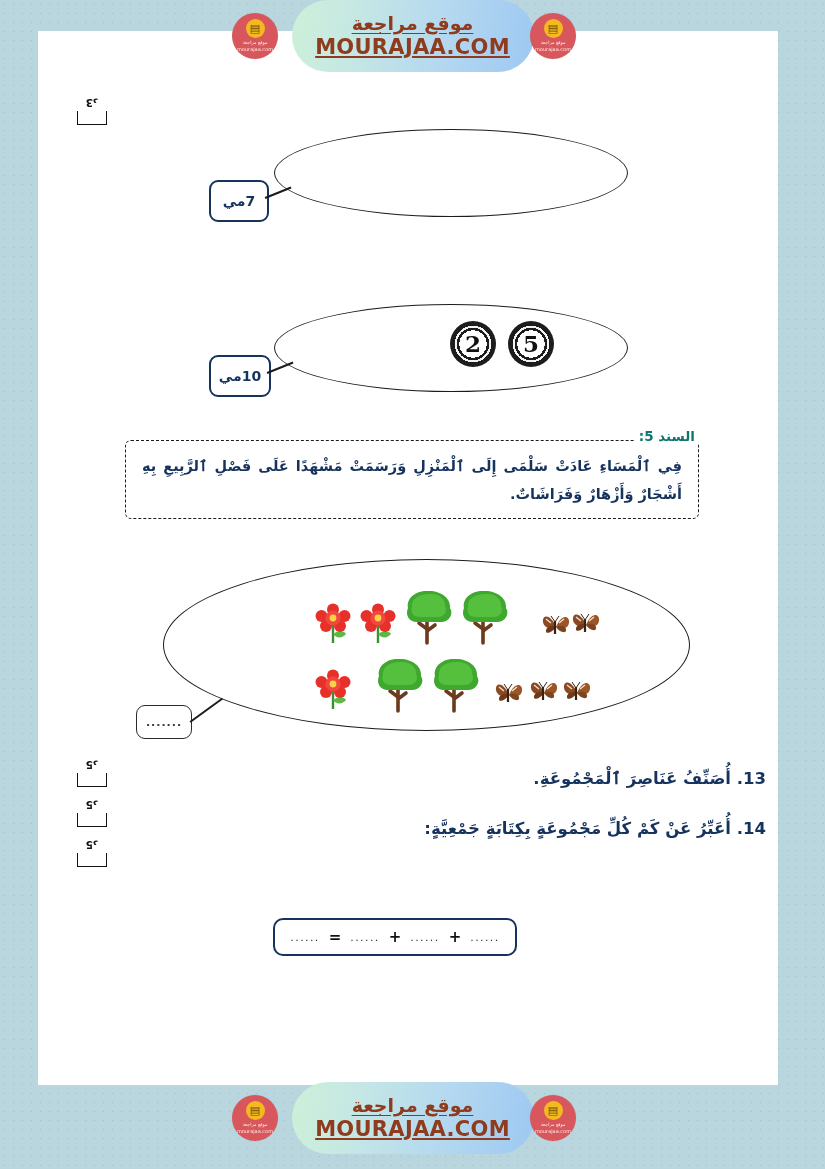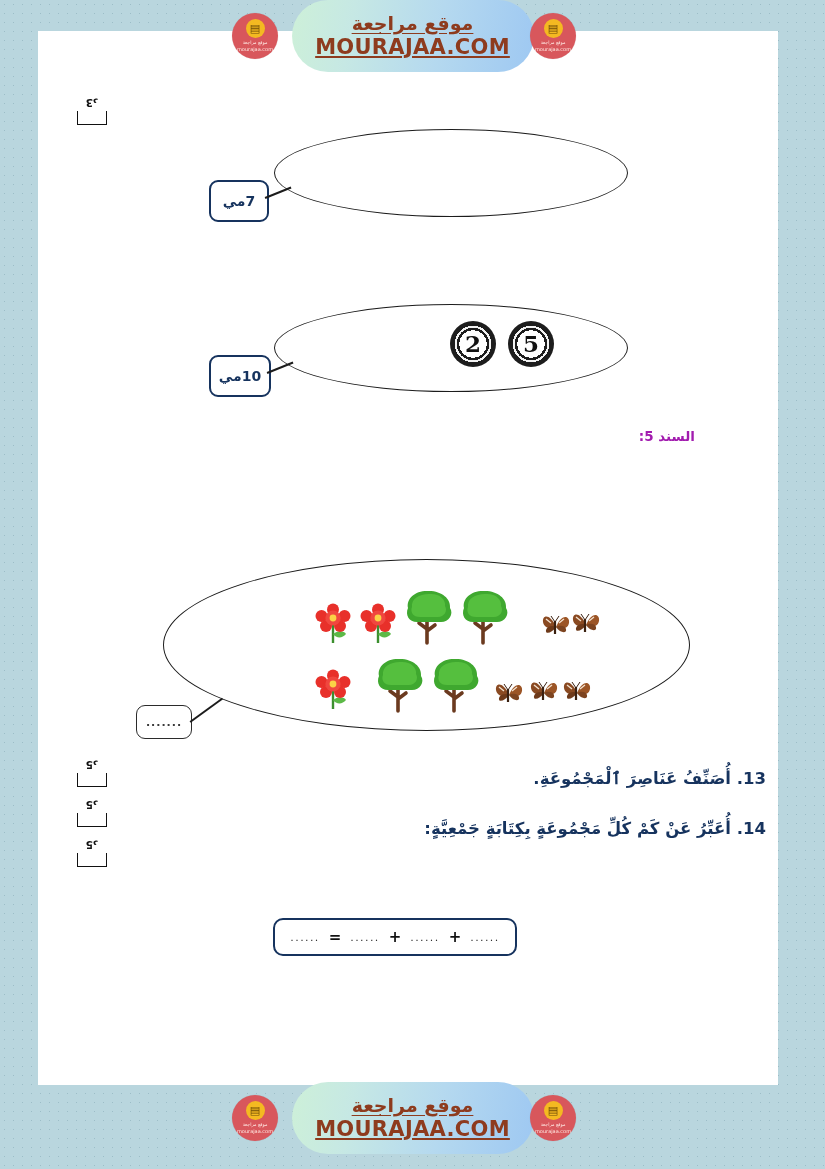--- a/index.html
+++ b/index.html
@@ -133,21 +133,21 @@
                       #f2f2f2 50% 56%, #1d1d1d 56% 72%, #fafafa 72% 80%, #1d1d1d 80% 100%);
     display: flex; align-items: center; justify-content: center;
     font-size: 23px; font-weight: bold; color: #111;
     font-family: "DejaVu Serif", "Liberation Serif", serif;
   }
   .coin span { position: relative; top: -1px; }
 
   
   .source-label {
     position: absolute;
-    color: #a21caf; font-weight: bold; font-size: 13.5px;
+    color: #0f766e; font-weight: bold; font-size: 13.5px;
     direction: rtl; background: #fff; padding: 0 5px;
     z-index: 3;
   }
   .source-box {
     position: absolute;
     border: 1.8px dashed #1c1c1c;
     border-radius: 6px;
     padding: 12px 16px 10px;
     direction: rtl; text-align: justify;
     color: #16335e; font-weight: bold; font-size: 14.5px;
@@ -200,20 +200,21 @@
   <div class="coin" style="left:470px; top:290px;">
     <span>5</span>
   </div>
 
   <div class="tagbox" style="left:171px; top:324px; width:58px; height:38px;">10مي</div>
 
   <div class="leader" style="left:229px; top:341px; width:28px; transform: rotate(-22deg);"></div>
 
   <div class="source-label" style="right:78px; top:397px;">السند 5:</div>
 
+  <div class="source-box" style="left:87px; top:409px; width:540px;">فِي ٱلْمَسَاءِ عَادَتْ سَلْمَى إِلَى ٱلْمَنْزِلِ وَرَسَمَتْ مَشْهَدًا عَلَى فَصْلِ ٱلرَّبِيعِ بِهِ أَشْجَارٌ وَأَزْهَارٌ وَفَرَاشَاتٌ.</div>
 
   <div class="ellipse" style="left:125px; top:528px; width:525px; height:170px;"></div>
 
   <div class="scene" style="left:125px; top:528px; width:525px; height:170px;">
 
     <svg class="item flower" style="left:152px; top:44px;" viewBox="0 0 36 44">
       <path d="M18 22 L18 40" stroke="#3b8f2e" stroke-width="2.4" fill="none"></path>
       <path d="M18 31 C24 27, 29 28, 31 31 C27 36, 21 35, 18 31 Z" fill="#5cb947"></path>
       <g fill="#e8302a">
         <circle cx="18" cy="6.5" r="6"></circle>

